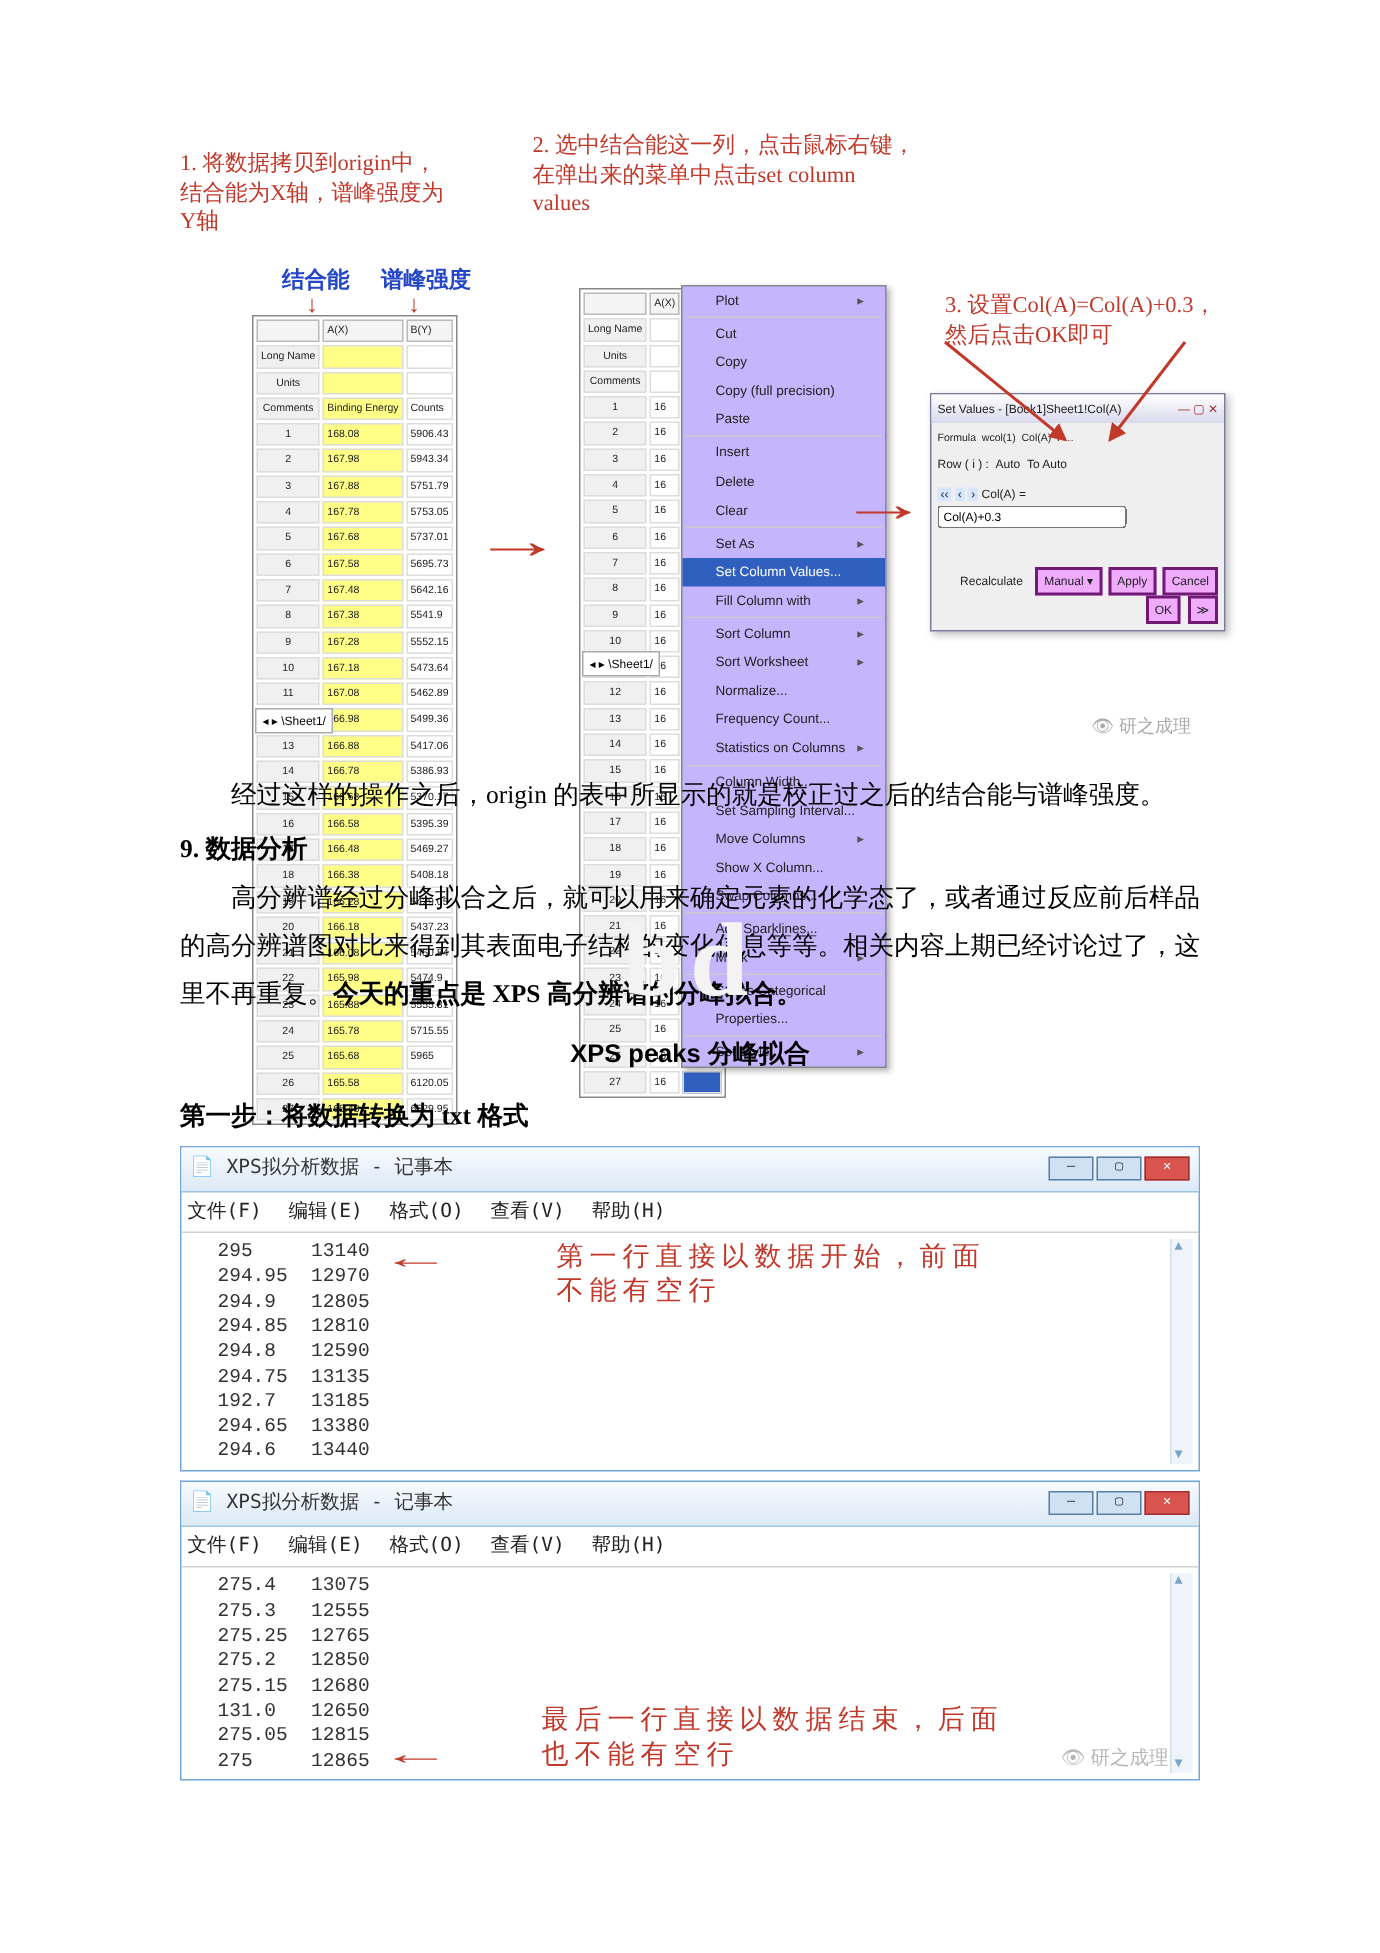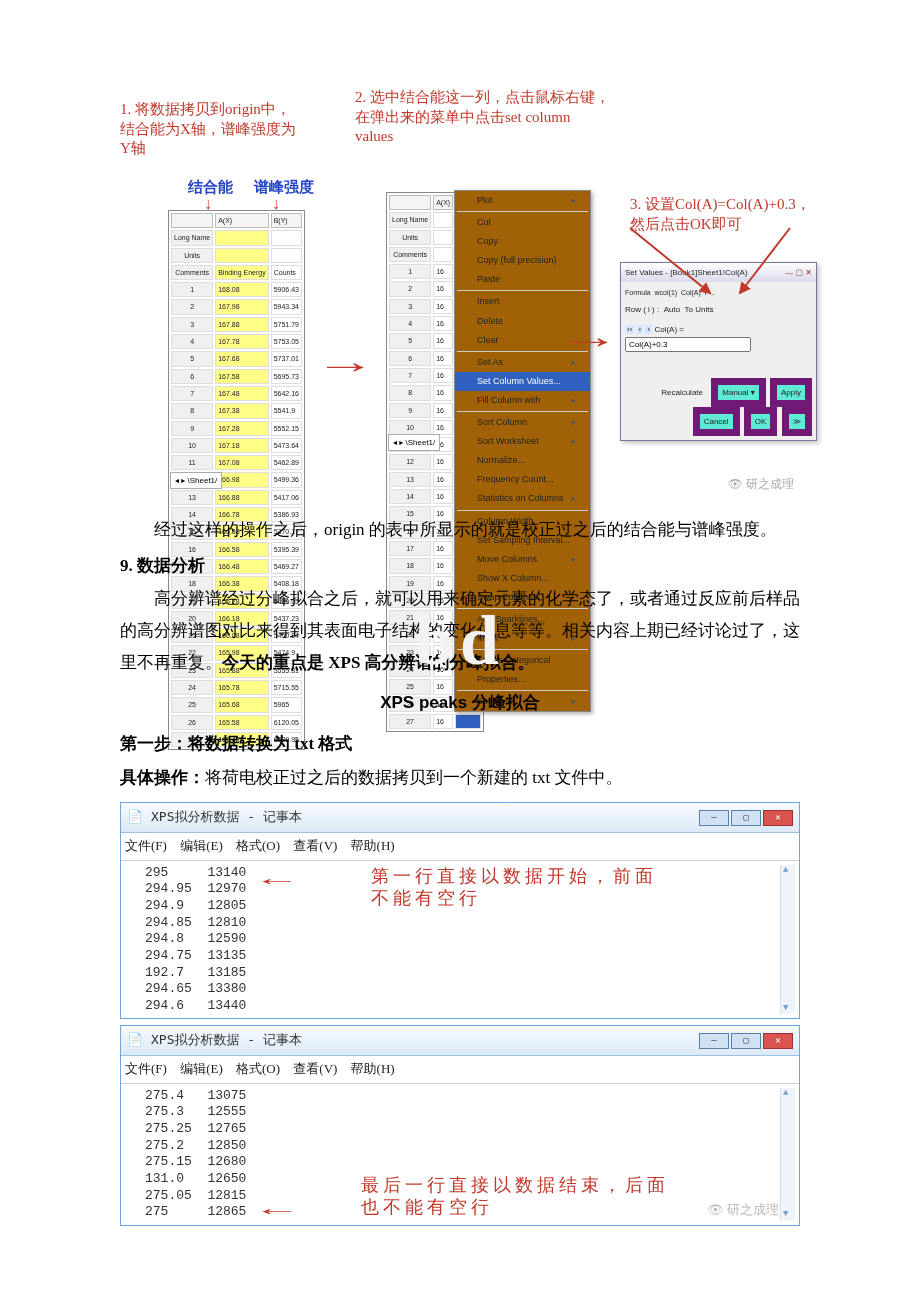--- a/index.html
+++ b/index.html
@@ -46,21 +46,21 @@
   .mini-table td { border:1px solid #ddd; padding:0 2px; white-space:nowrap;}
   .mini-table .rownum { background:#f0f0f0; text-align:center; width:14px;}
   .mini-table .yel { background:#ffff88;}
   .sheet-tab {
     position:absolute; font-size:8px; background:#fff; border:1px solid #aaa;
     padding:0 4px; font-family:Arial;
   }
 
   .ctx-menu {
     position:absolute;
-    background:#a16207;
+    background:#c4b5fd;
     border:1px solid #888;
     font-size:9px;
     font-family:Arial,sans-serif;
     color:#222;
     box-shadow:2px 2px 4px rgba(0,0,0,.3);
   }
   .ctx-menu div { padding:1px 14px 1px 22px; white-space:nowrap;}
   .ctx-menu .sep { height:1px; background:#ccc; margin:1px 2px; padding:0;}
   .ctx-menu .hl { background:#2f5fbf; color:#fff;}
   .ctx-menu .sub::after{content:"▸"; float:right; margin-left:8px; color:#555;}
@@ -72,21 +72,21 @@
     border:1px solid #7a7a9a;
     font-size:8px;
     font-family:Arial,sans-serif;
     color:#222;
     box-shadow:2px 2px 5px rgba(0,0,0,.25);
   }
   .dlg .title { background:linear-gradient(#fff,#d9d9ec); padding:2px 4px; font-size:8px; display:flex; justify-content:space-between;}
   .dlg .body { padding:4px;}
   .dlg input[type=text]{ width:118px; font-size:8px;}
   .dlg .btns { text-align:right; margin-top:26px;}
-  .dlg .btns span{ display:inline-block; border:7px solid #701a75; background:#5eead4; padding:0 4px; margin-left:2px; font-size:8px;}
+  .dlg .btns span{ display:inline-block; border:2px solid #701a75; background:#f0abfc; padding:0 4px; margin-left:2px; font-size:8px;}
 
   .red-arrow-r {
     position:absolute; color:#c0392b; font-size:34px; font-weight:bold;
     transform:scaleX(1.8);
   }
 
   .watermark {
     position:absolute; right:6px; bottom:4px; color:#aaa; font-size:12px;
     font-family:"Microsoft YaHei",sans-serif;
   }
@@ -126,21 +126,21 @@
     display:flex; justify-content:space-between; align-items:center;
     border-bottom:1px solid #9cc2e4;
   }
   .npad .winbtns { display:flex; gap:2px;}
   .npad .winbtns span{
     display:inline-block; width:28px; height:14px; border:1px solid #5a7fa6;
     background:#cfe1f3; font-size:9px; text-align:center; line-height:13px;
   }
   .npad .winbtns .close{ background:#d9534f; color:#fff; border-color:#a03030;}
   .npad .menubar{
-    padding:1px 4px; font-size:13px; color:#222; border-bottom:1px solid #d0d0d0;font-family:Liberation Serif, serif;
+    padding:1px 4px; font-size:13px; color:#222; border-bottom:1px solid #d0d0d0;
   }
   .npad .menubar span{ margin-right:10px;}
   .npad .content{
     padding:4px 14px 4px 24px;
     font-family:"Courier New","SimSun",monospace;
     font-size:13px; color:#333; line-height:1.28;
     position:relative;
   }
   .npad .content .row{ white-space:pre;}
   .npad .scroll-hint{
@@ -548,21 +548,21 @@
 
     <div class="red-arrow-r" style="top:205px; left:452px;">→</div>
 
     <div class="dlg" style="top:162px; left:500px;">
       <div class="title">
         <span>Set Values - [Book1]Sheet1!Col(A)</span>
         <span style="color:#a03030;">— ▢ ✕</span>
       </div>
       <div class="body">
         <div style="font-size:7px;">Formula&nbsp;&nbsp;wcol(1)&nbsp;&nbsp;Col(A)&nbsp;&nbsp;F…</div>
-        <div style="margin-top:3px;"><span>Row ( i ) :</span>&nbsp;&nbsp;<span>Auto</span>&nbsp;&nbsp;<span>To  Units</span></div>
+        <div style="margin-top:3px;"><span>Row ( i ) :</span>&nbsp;&nbsp;<span>Auto</span>&nbsp;&nbsp;<span>To  Auto</span></div>
         <div style="margin-top:4px;"><span style="background:#d7e6ff;padding:0 2px;">‹‹</span> <span style="background:#d7e6ff;padding:0 2px;">‹</span> <span style="background:#d7e6ff;padding:0 2px;">›</span> <span>Col(A) =</span></div>
         <input type="text" value="Col(A)+0.3" style="">
         <div class="btns">
           <span style="border:none;background:none;">Recalculate</span>
           <span>Manual ▾</span>
           <span>Apply</span>
           <span>Cancel</span>
           <span>OK</span>
           <span>≫</span>
         </div>
@@ -590,23 +590,20 @@
     <p style="margin:4px 0 0 0;" class="bold">9.  数据分析</p>
 
     <p class="para">
       <span>高分辨谱经过分峰拟合之后，就可以用来确定元素的化学态了，或者通过反应前后样品的高分辨谱图对比来得到其表面电子结构的变化信息等等。相关内容上期已经讨论过了，这里不再重复。</span><span class="bold">今天的重点是 XPS 高分辨谱的分峰拟合。</span>
     </p>
 
     <h3 class="center">XPS peaks 分峰拟合</h3>
 
     <p style="margin:0;" class="bold">第一步：将数据转换为 txt 格式</p>
 
-    <p style="margin:2px 0 8px 0;">
-      <span class="bold">具体操作：</span><span>将荷电校正过之后的数据拷贝到一个新建的 txt 文件中。</span>
-    </p>
   </div>
 
   <div class="npad">
     <div class="titlebar">
       <span><span>📄</span> <span>XPS拟分析数据 - 记事本</span></span>
       <span class="winbtns">
         <span>—</span>
         <span>▢</span>
         <span class="close">✕</span>
       </span>

